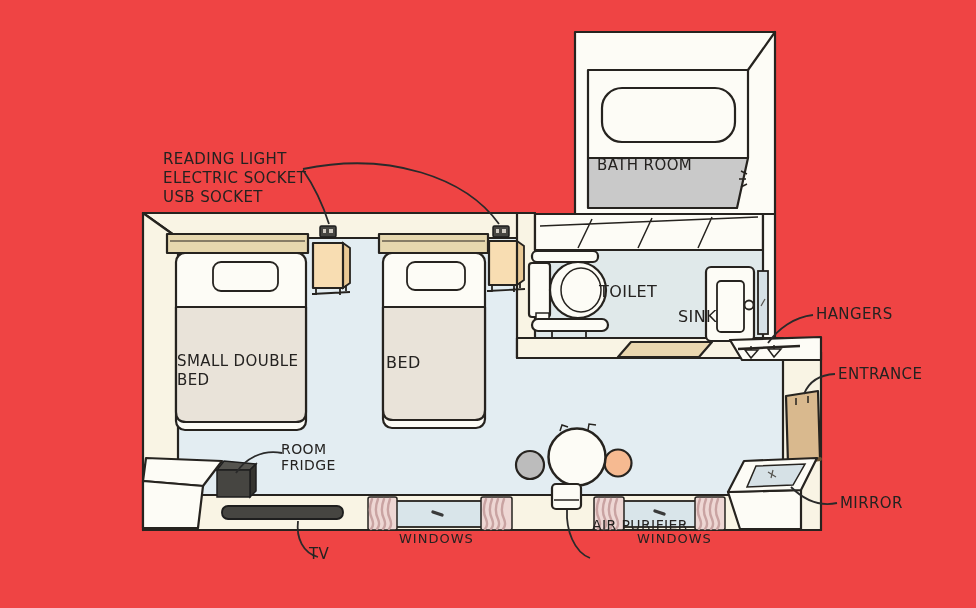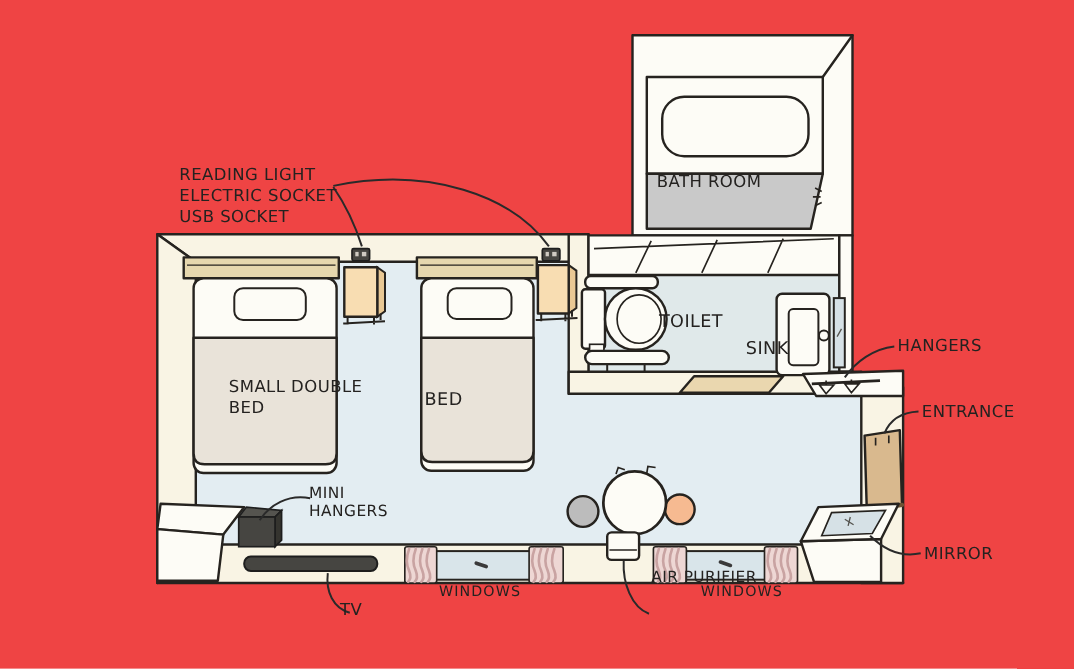--- a/index.html
+++ b/index.html
@@ -210,21 +210,21 @@
   <div>ELECTRIC SOCKET</div>
   <div>USB SOCKET</div>
 </div>
 
 <div class="lbl wrap" style="left:597px;top:156px;width:120px;">BATH ROOM</div>
 <div class="lbl" style="left:599px;top:282px;font-size:16px;">TOILET</div>
 <div class="lbl" style="left:678px;top:307px;font-size:16px;">SINK</div>
 <div class="lbl" style="left:816px;top:305px;">HANGERS</div>
 <div class="lbl" style="left:838px;top:365px;">ENTRANCE</div>
 <div class="lbl" style="left:840px;top:494px;">MIRROR</div>
-<div class="lbl wrap" style="left:177px;top:342px;width:156px;margin-left:31px;">SMALL DOUBLE BED</div>
+<div class="lbl wrap" style="left:177px;top:352px;width:156px;">SMALL DOUBLE BED</div>
 <div class="lbl wrap" style="left:386px;top:353px;width:122px;font-size:16px;">BED</div>
-<div class="lbl wrap" style="left:281px;top:441px;width:64px;font-size:14px;line-height:16px;">MINI HANGERS</div>
+<div class="lbl wrap" style="left:281px;top:441px;width:64px;font-size:14px;line-height:16px;">ROOM FRIDGE</div>
 <div class="lbl" style="left:309px;top:545px;">TV</div>
 <div class="lbl" style="left:399px;top:529px;font-size:13px;letter-spacing:1px;">WINDOWS</div>
 <div class="lbl" style="left:637px;top:529px;font-size:13px;letter-spacing:1px;">WINDOWS</div>
 <div class="lbl" style="left:592px;top:516px;font-size:14px;">AIR PURIFIER</div>
 
 </div>
 
 </body></html>

